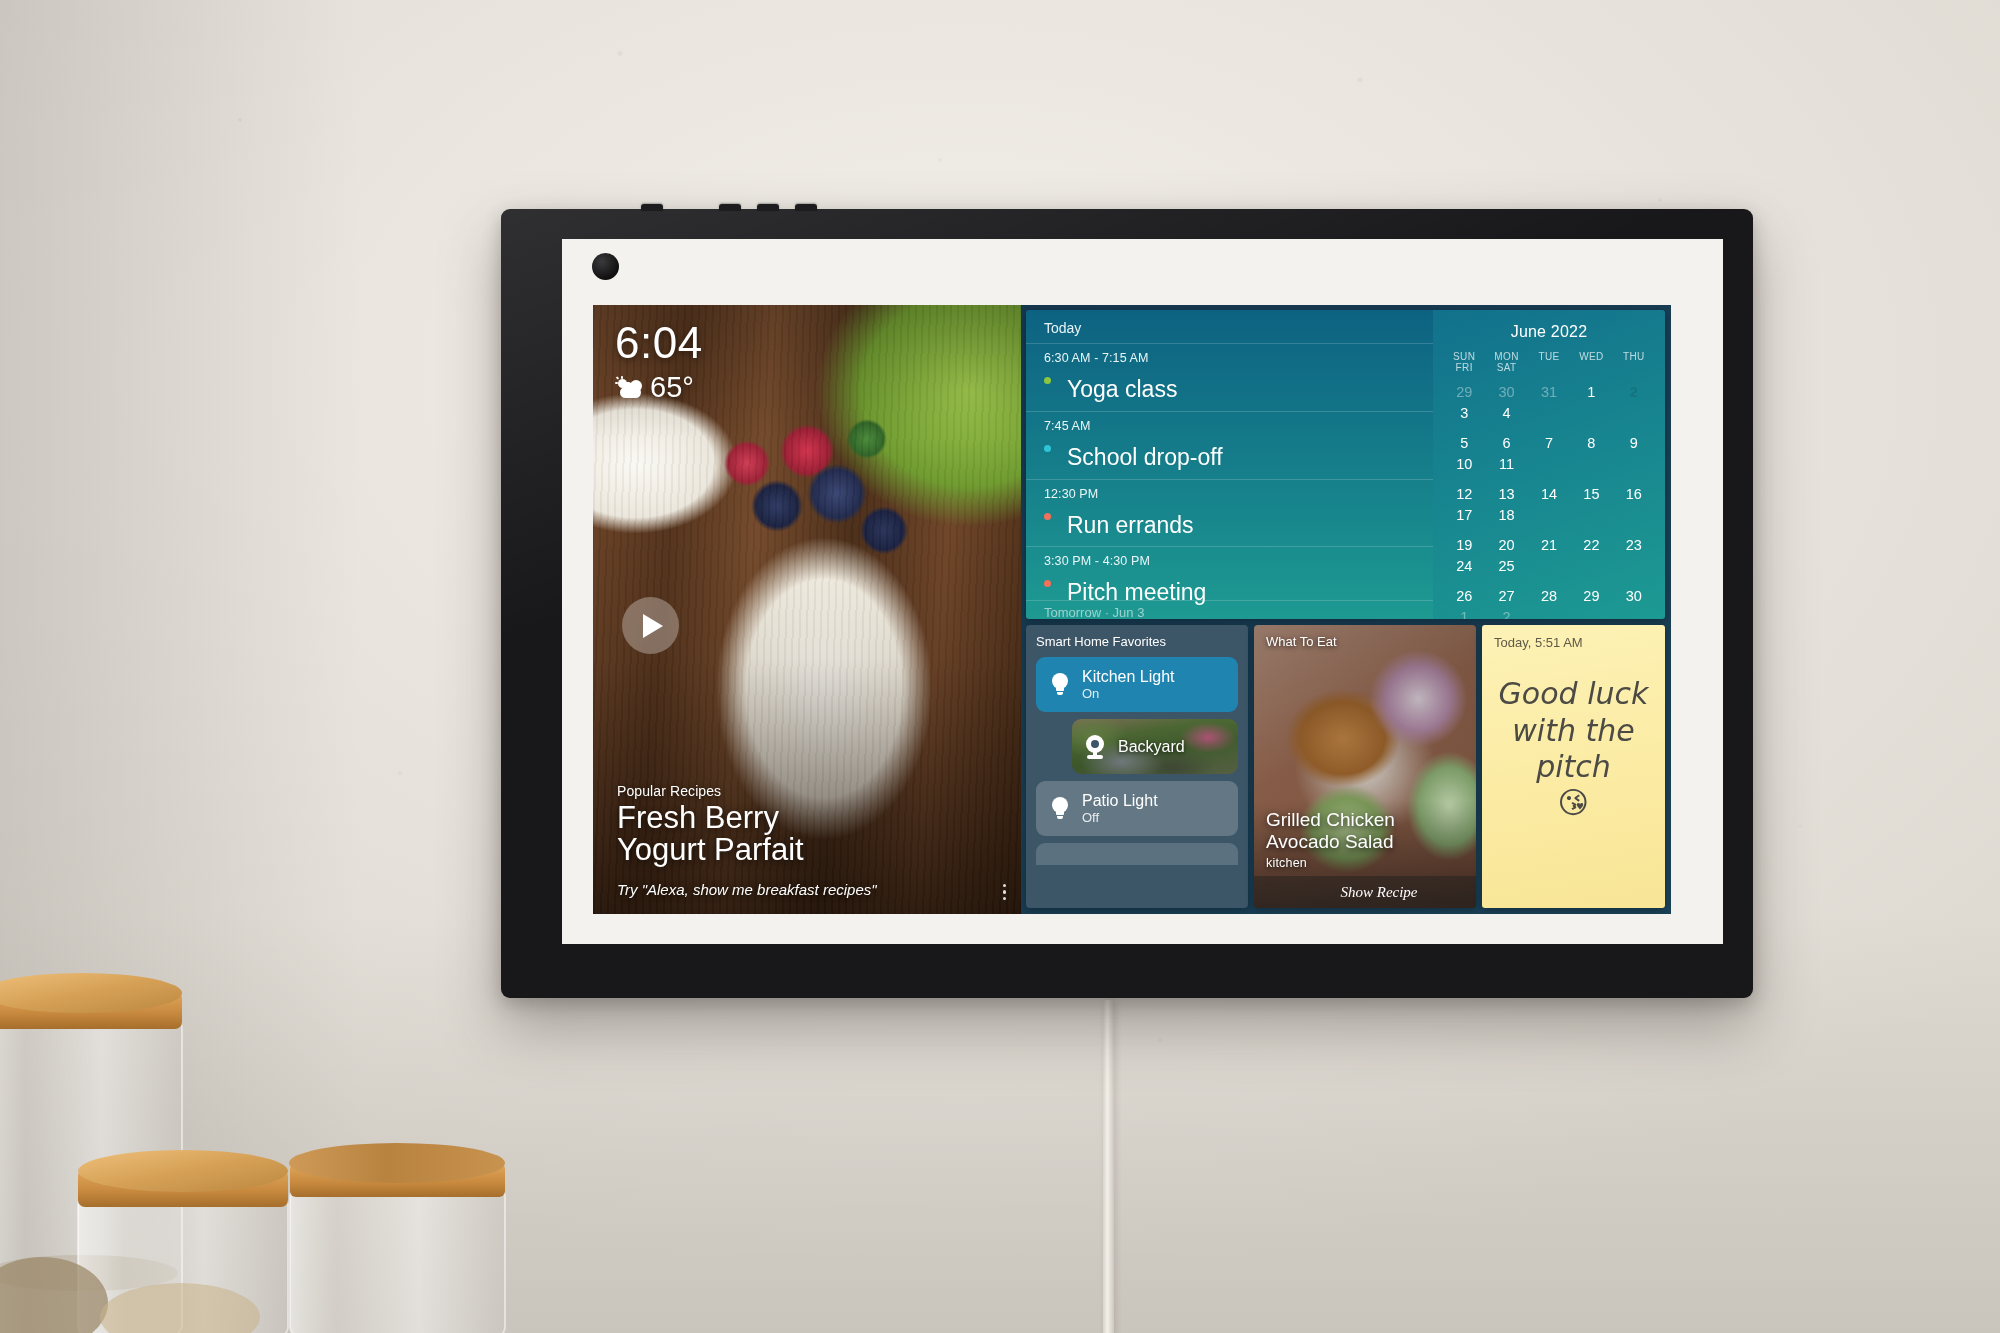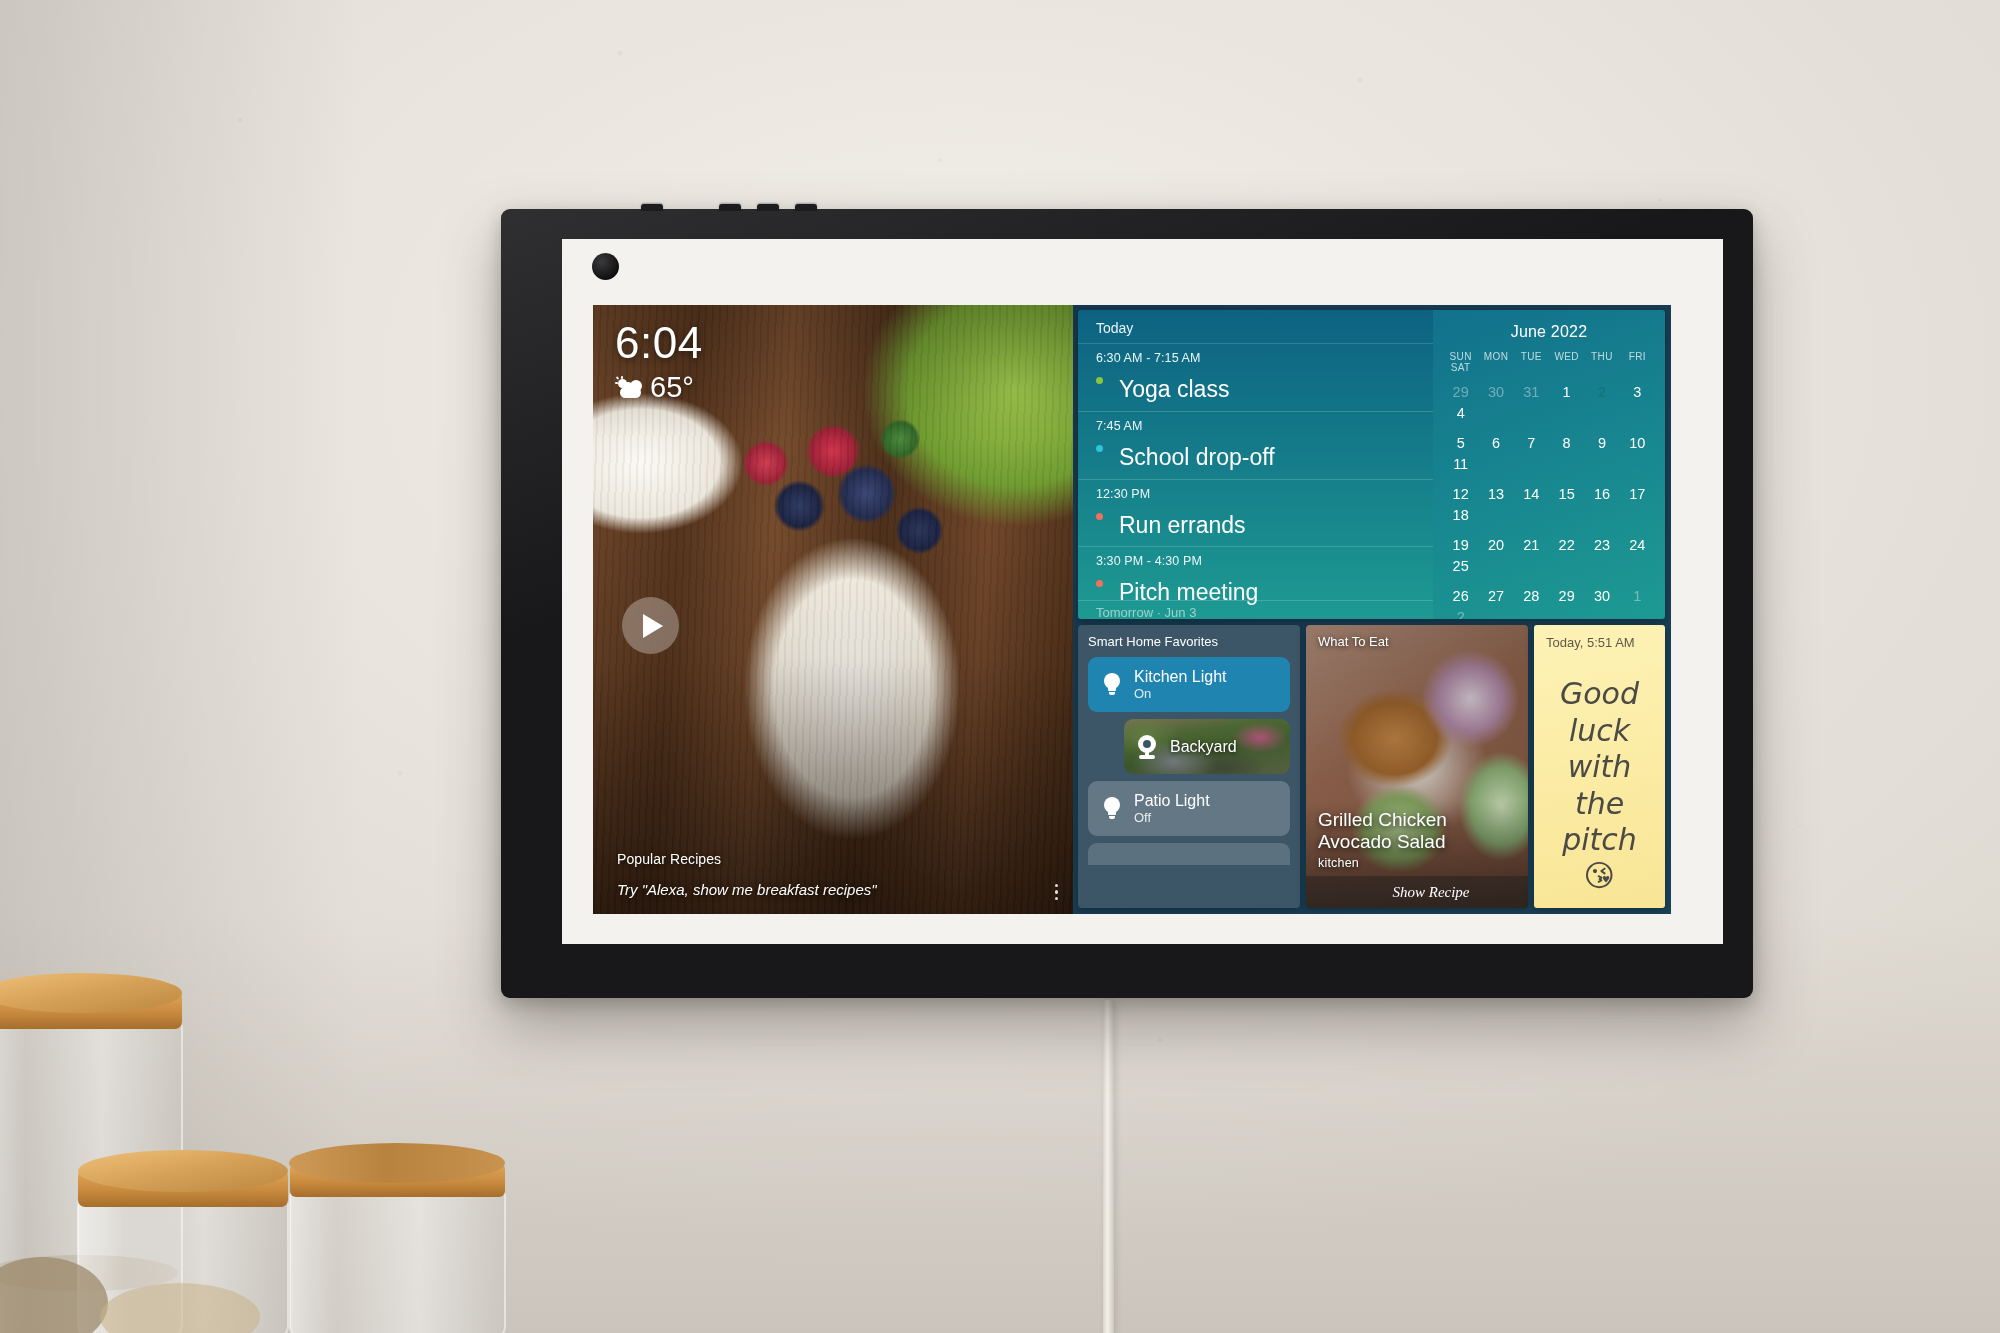--- a/index.html
+++ b/index.html
@@ -89,21 +89,21 @@
     left: 593px; top: 305px;
     width: 1078px; height: 609px;
     overflow: hidden;
     background: #0e2c3d;
     display: flex;
   }
 
   
   #hero {
     position: relative;
-    width: 480px; height: 100%;
+    width: 428px; height: 100%;
     flex: none;
     overflow: hidden;
     background:
       linear-gradient(180deg, rgba(0,0,0,.18) 0%, rgba(0,0,0,0) 22%),
       linear-gradient(0deg, rgba(20,10,4,.72) 0%, rgba(20,10,4,.10) 42%, rgba(20,10,4,0) 62%),
       
       radial-gradient(ellipse 150px 210px at 54% 63%, #fdfbf4 0%, #f6f1e4 52%, rgba(246,241,228,0) 72%),
       
       radial-gradient(circle 26px at 43% 33%, #2e3a63 0%, #1b2240 80%, rgba(27,34,64,0) 100%),
       radial-gradient(circle 30px at 57% 31%, #3a4673 0%, #212a4d 80%, rgba(33,42,77,0) 100%),
@@ -192,21 +192,21 @@
     font-size:13px; color:rgba(255,255,255,.55);
     height:19px; overflow:hidden;
   }
   #month-grid {
     width:232px; flex:none;
     background: linear-gradient(160deg,#12718c 0%,#1d9a93 100%);
     padding:13px 10px 6px 10px;
     color:#fff;
   }
   #month-title { text-align:center; font-size:16px; margin-bottom:10px; letter-spacing:.2px; }
-  #dow-row, .week-row { display:grid; grid-template-columns:repeat(6,1fr); }
+  #dow-row, .week-row { display:grid; grid-template-columns:repeat(5,1fr); }
   #dow-row span { text-align:center; font-size:10px; color:rgba(255,255,255,.72); letter-spacing:.4px; }
   .week-row { margin-top:9px; }
   .week-row span {
     text-align:center; font-size:14.5px; color:#fff;
     position:relative; line-height:21px;
   }
   .week-row span.dim { color:rgba(255,255,255,.38); }
   .week-row span.today {
     color:#14747f; font-weight:600;
   }
@@ -395,20 +395,24 @@
           <span id="weather-temp">65°</span>
         </div>
       </div>
 
       <div id="play-button">
         <span class="tri"></span>
       </div>
 
       <div id="hero-text">
         <div id="hero-kicker">Popular Recipes</div>
+        <div id="hero-title">
+          <div>Fresh Berry</div>
+          <div>Yogurt Parfait</div>
+        </div>
         <div id="hero-hint">Try "Alexa, show me breakfast recipes"</div>
       </div>
 
       <div id="hero-kebab">
         <i></i>
           <i></i>
           <i></i>
       </div>
     </div>
 

